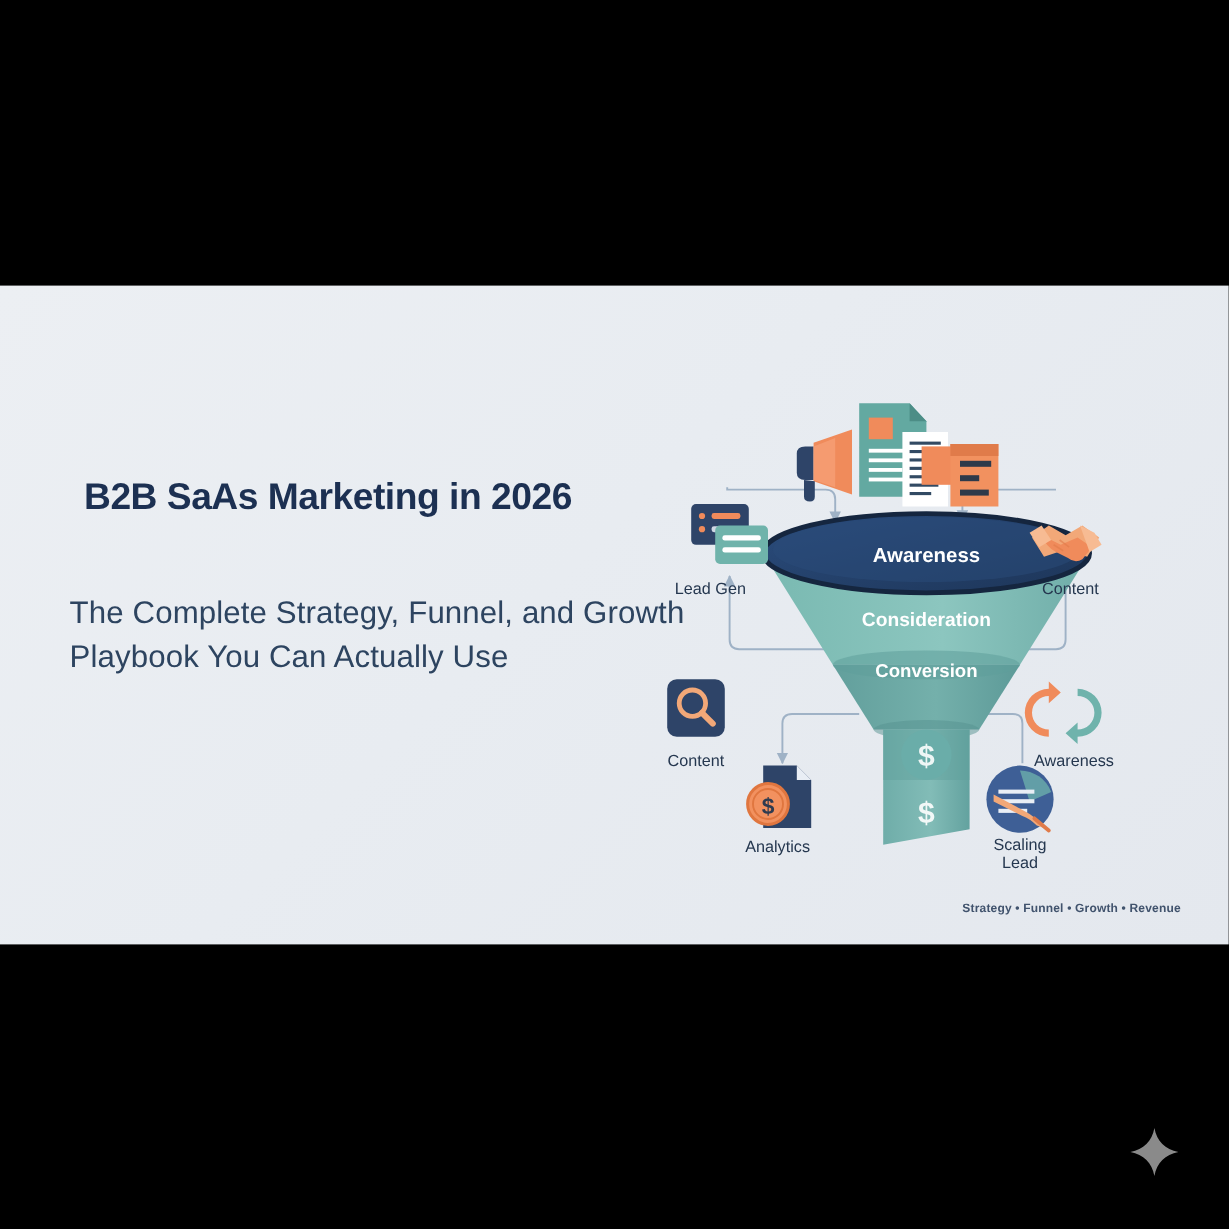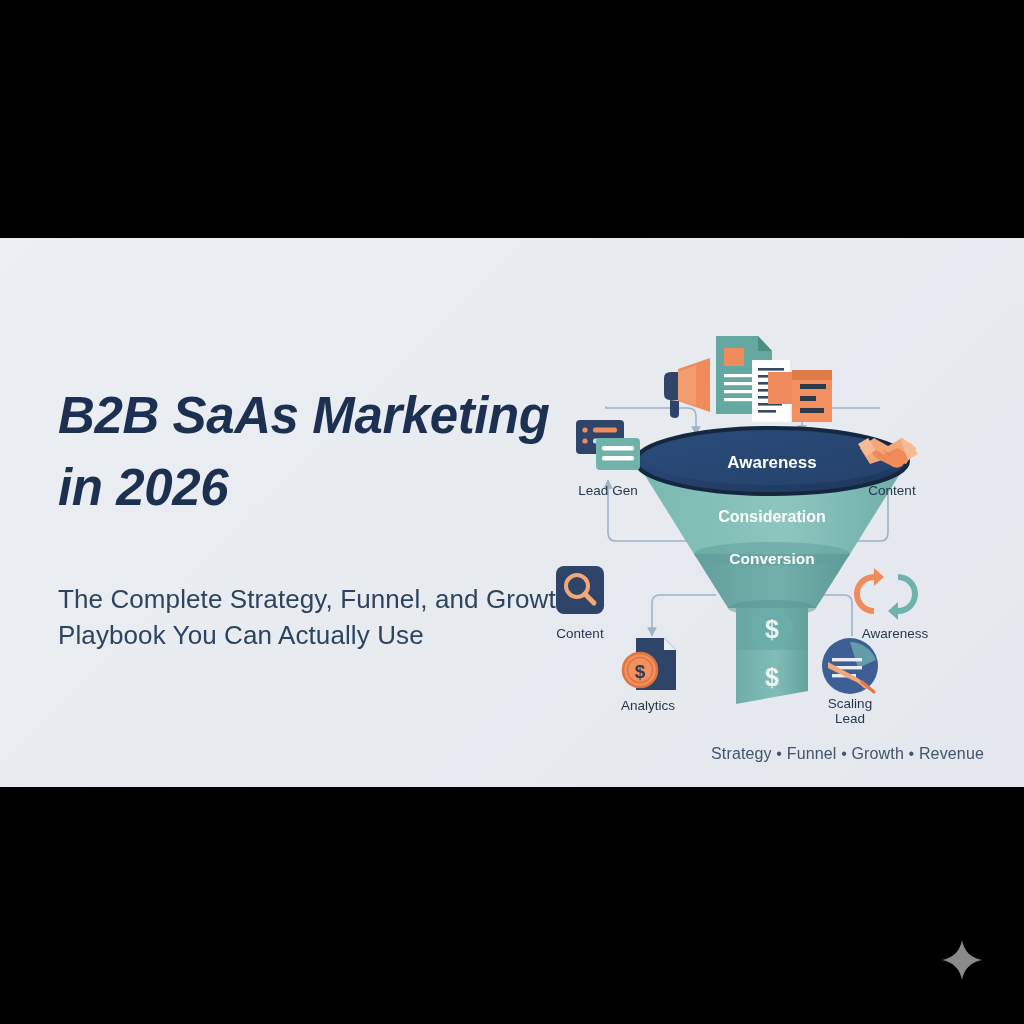--- a/index.html
+++ b/index.html
@@ -10,41 +10,41 @@
   
   #slide{
     position:absolute;left:0;top:238px;width:1024px;height:549px;
     background:linear-gradient(135deg,#eceff3 0%,#e8ecf1 45%,#e4e8ee 100%);
     overflow:hidden;
   }
 
   
   #textblock{position:absolute;left:58px;top:142px;width:520px;}
   #title{
-    font-size:51px;line-height:1.42;font-weight:bold;color:#1c3052;
-    letter-spacing:-.4px;margin:0;font-style:italic;
+    font-size:31px;line-height:1.42;font-weight:bold;color:#1c3052;
+    letter-spacing:-.4px;margin:12px;
   }
   #subtitle{
     margin:56px 0 0 0;font-size:26px;line-height:1.41;color:#2d4460;
     font-weight:400;letter-spacing:.1px;
   }
 
   
   #diagram{position:absolute;left:520px;top:60px;width:504px;height:470px;}
   #diagram svg{display:block;}
 
   .nodelabel{
     position:absolute;font-size:13.5px;color:#25374f;font-weight:500;
     text-align:center;line-height:1.12;white-space:pre-line;
   }
 
   
   #footer{
-    position:absolute;right:40px;bottom:24px;font-size:16px;
-    color:#41536d;font-weight:400;letter-spacing:.15px;
+    position:absolute;right:40px;bottom:24px;font-size:10px;
+    color:#41536d;font-weight:700;letter-spacing:.15px;
   }
 
   
   #sparkle{position:absolute;right:40px;bottom:42px;width:44px;height:44px;}
 </style>
 </head>
 <body>
 
 <div id="stage">
 
@@ -215,21 +215,21 @@
           <g fill="#e9eef5">
             <rect x="12" y="20" width="30" height="3.4"></rect>
             <rect x="12" y="28" width="30" height="3.4"></rect>
             <rect x="12" y="36" width="24" height="3.4"></rect>
           </g>
           <path d="M8,24 L34,38 Q42,42 46,48 L50,52 L44,50 Q38,44 32,42 L8,30 Z" fill="#f2a878"></path>
           <path d="M42,44 L54,54" stroke="#e07b4a" stroke-width="3.2" stroke-linecap="round"></path>
         </g>
       </svg>
 
-      <div class="nodelabel" style="left:38px;top:185px;width:100px;">Lead Gen</div>
+      <div class="nodelabel" style="left:22px;top:185px;width:100px;">Lead Gen</div>
       <div class="nodelabel" style="left:322px;top:185px;width:100px;">Content</div>
       <div class="nodelabel" style="left:10px;top:328px;width:100px;">Content</div>
       <div class="nodelabel" style="left:320px;top:328px;width:110px;">Awareness</div>
       <div class="nodelabel" style="left:78px;top:400px;width:100px;">Analytics</div>
       <div class="nodelabel" style="left:282px;top:398px;width:96px;">Scaling
 Lead</div>
     </div>
 
     <div id="footer">Strategy • Funnel • Growth • Revenue</div>
   </div>

